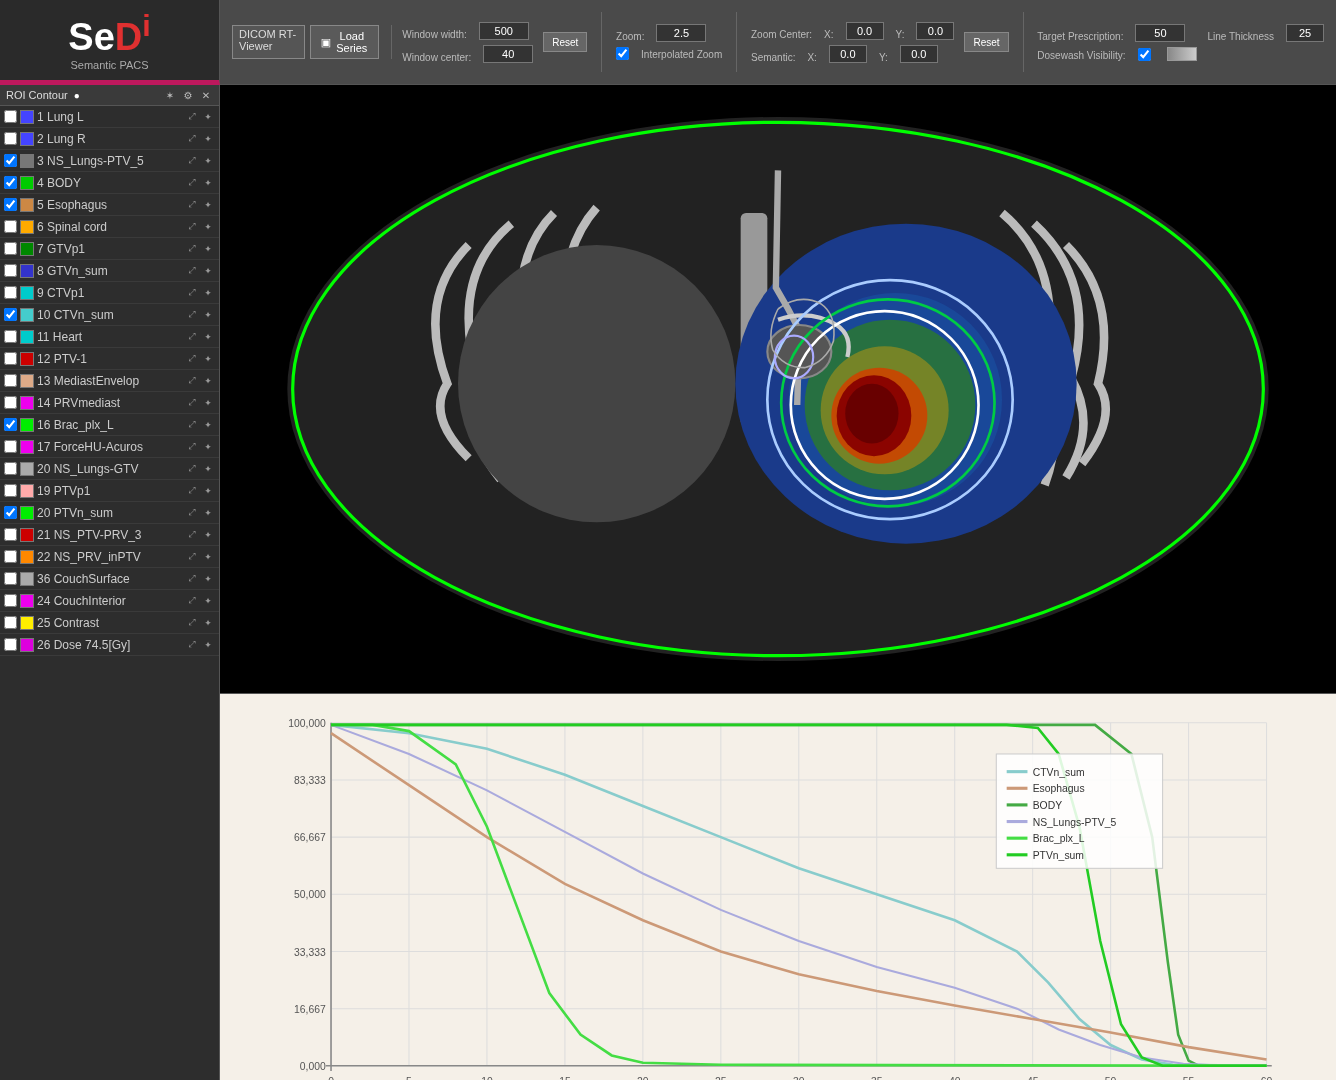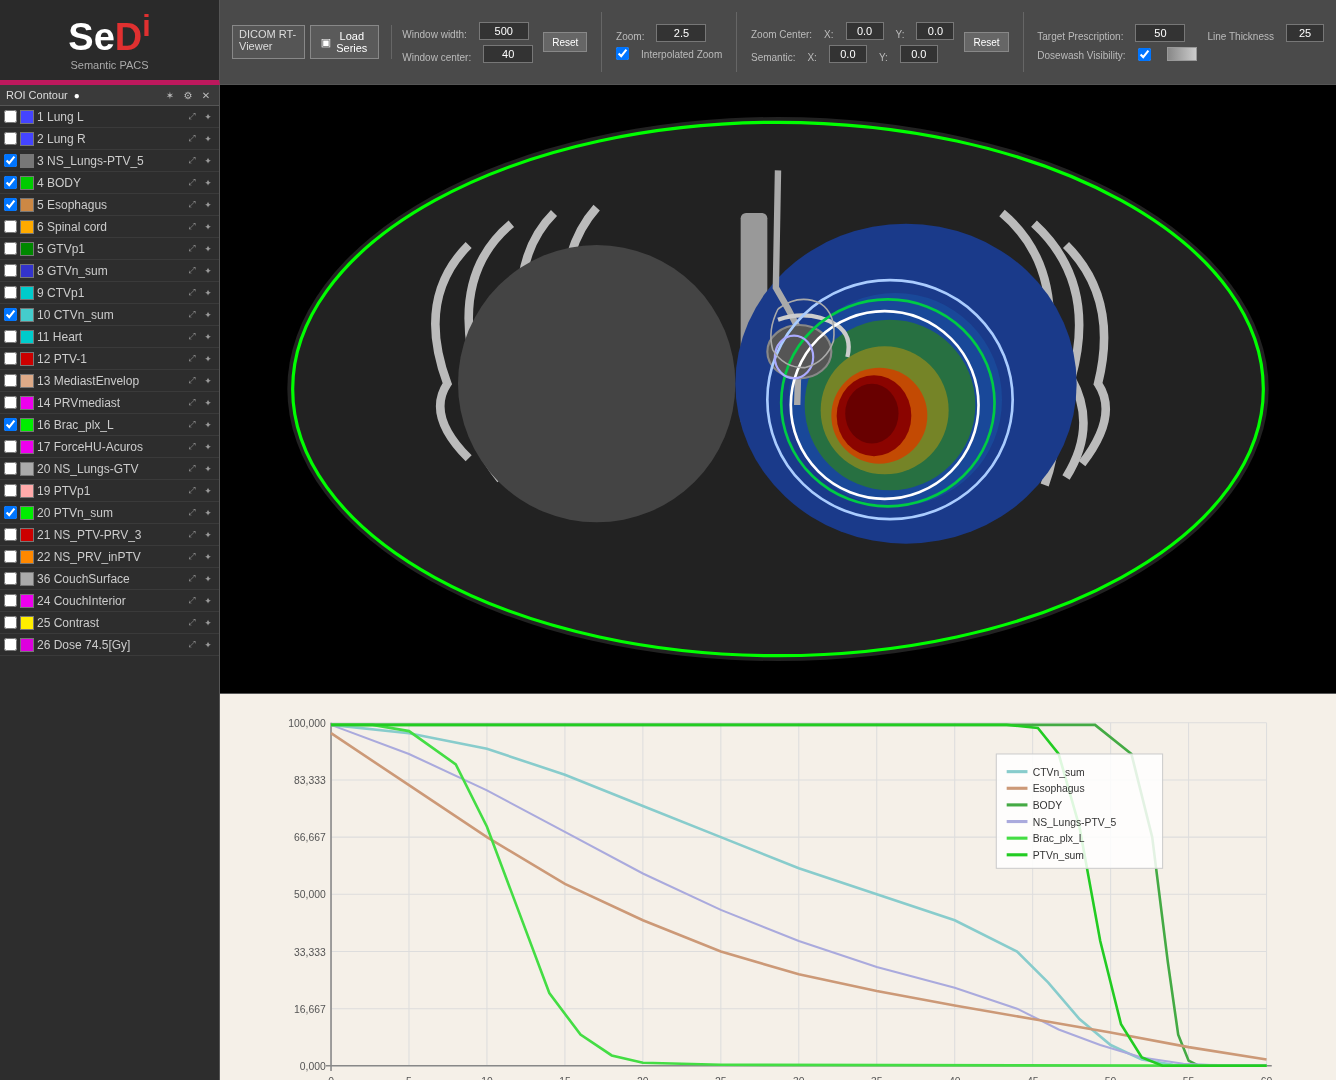--- a/index.html
+++ b/index.html
@@ -207,21 +207,21 @@
     <div class="roi-color" style="background:#ffaa00;"></div>
     <span class="roi-name">6 Spinal cord</span>
     <div class="roi-actions">
       <span class="roi-action-btn">⤢</span>
       <span class="roi-action-btn">✦</span>
     </div>
   </div>
         <div class="roi-item">
     <input type="checkbox" class="roi-check" style="">
     <div class="roi-color" style="background:#008800;"></div>
-    <span class="roi-name">5 GTVp1</span>
+    <span class="roi-name">7 GTVp1</span>
     <div class="roi-actions">
       <span class="roi-action-btn">⤢</span>
       <span class="roi-action-btn">✦</span>
     </div>
   </div>
         <div class="roi-item">
     <input type="checkbox" class="roi-check" style="">
     <div class="roi-color" style="background:#3333cc;"></div>
     <span class="roi-name">8 GTVn_sum</span>
     <div class="roi-actions">

